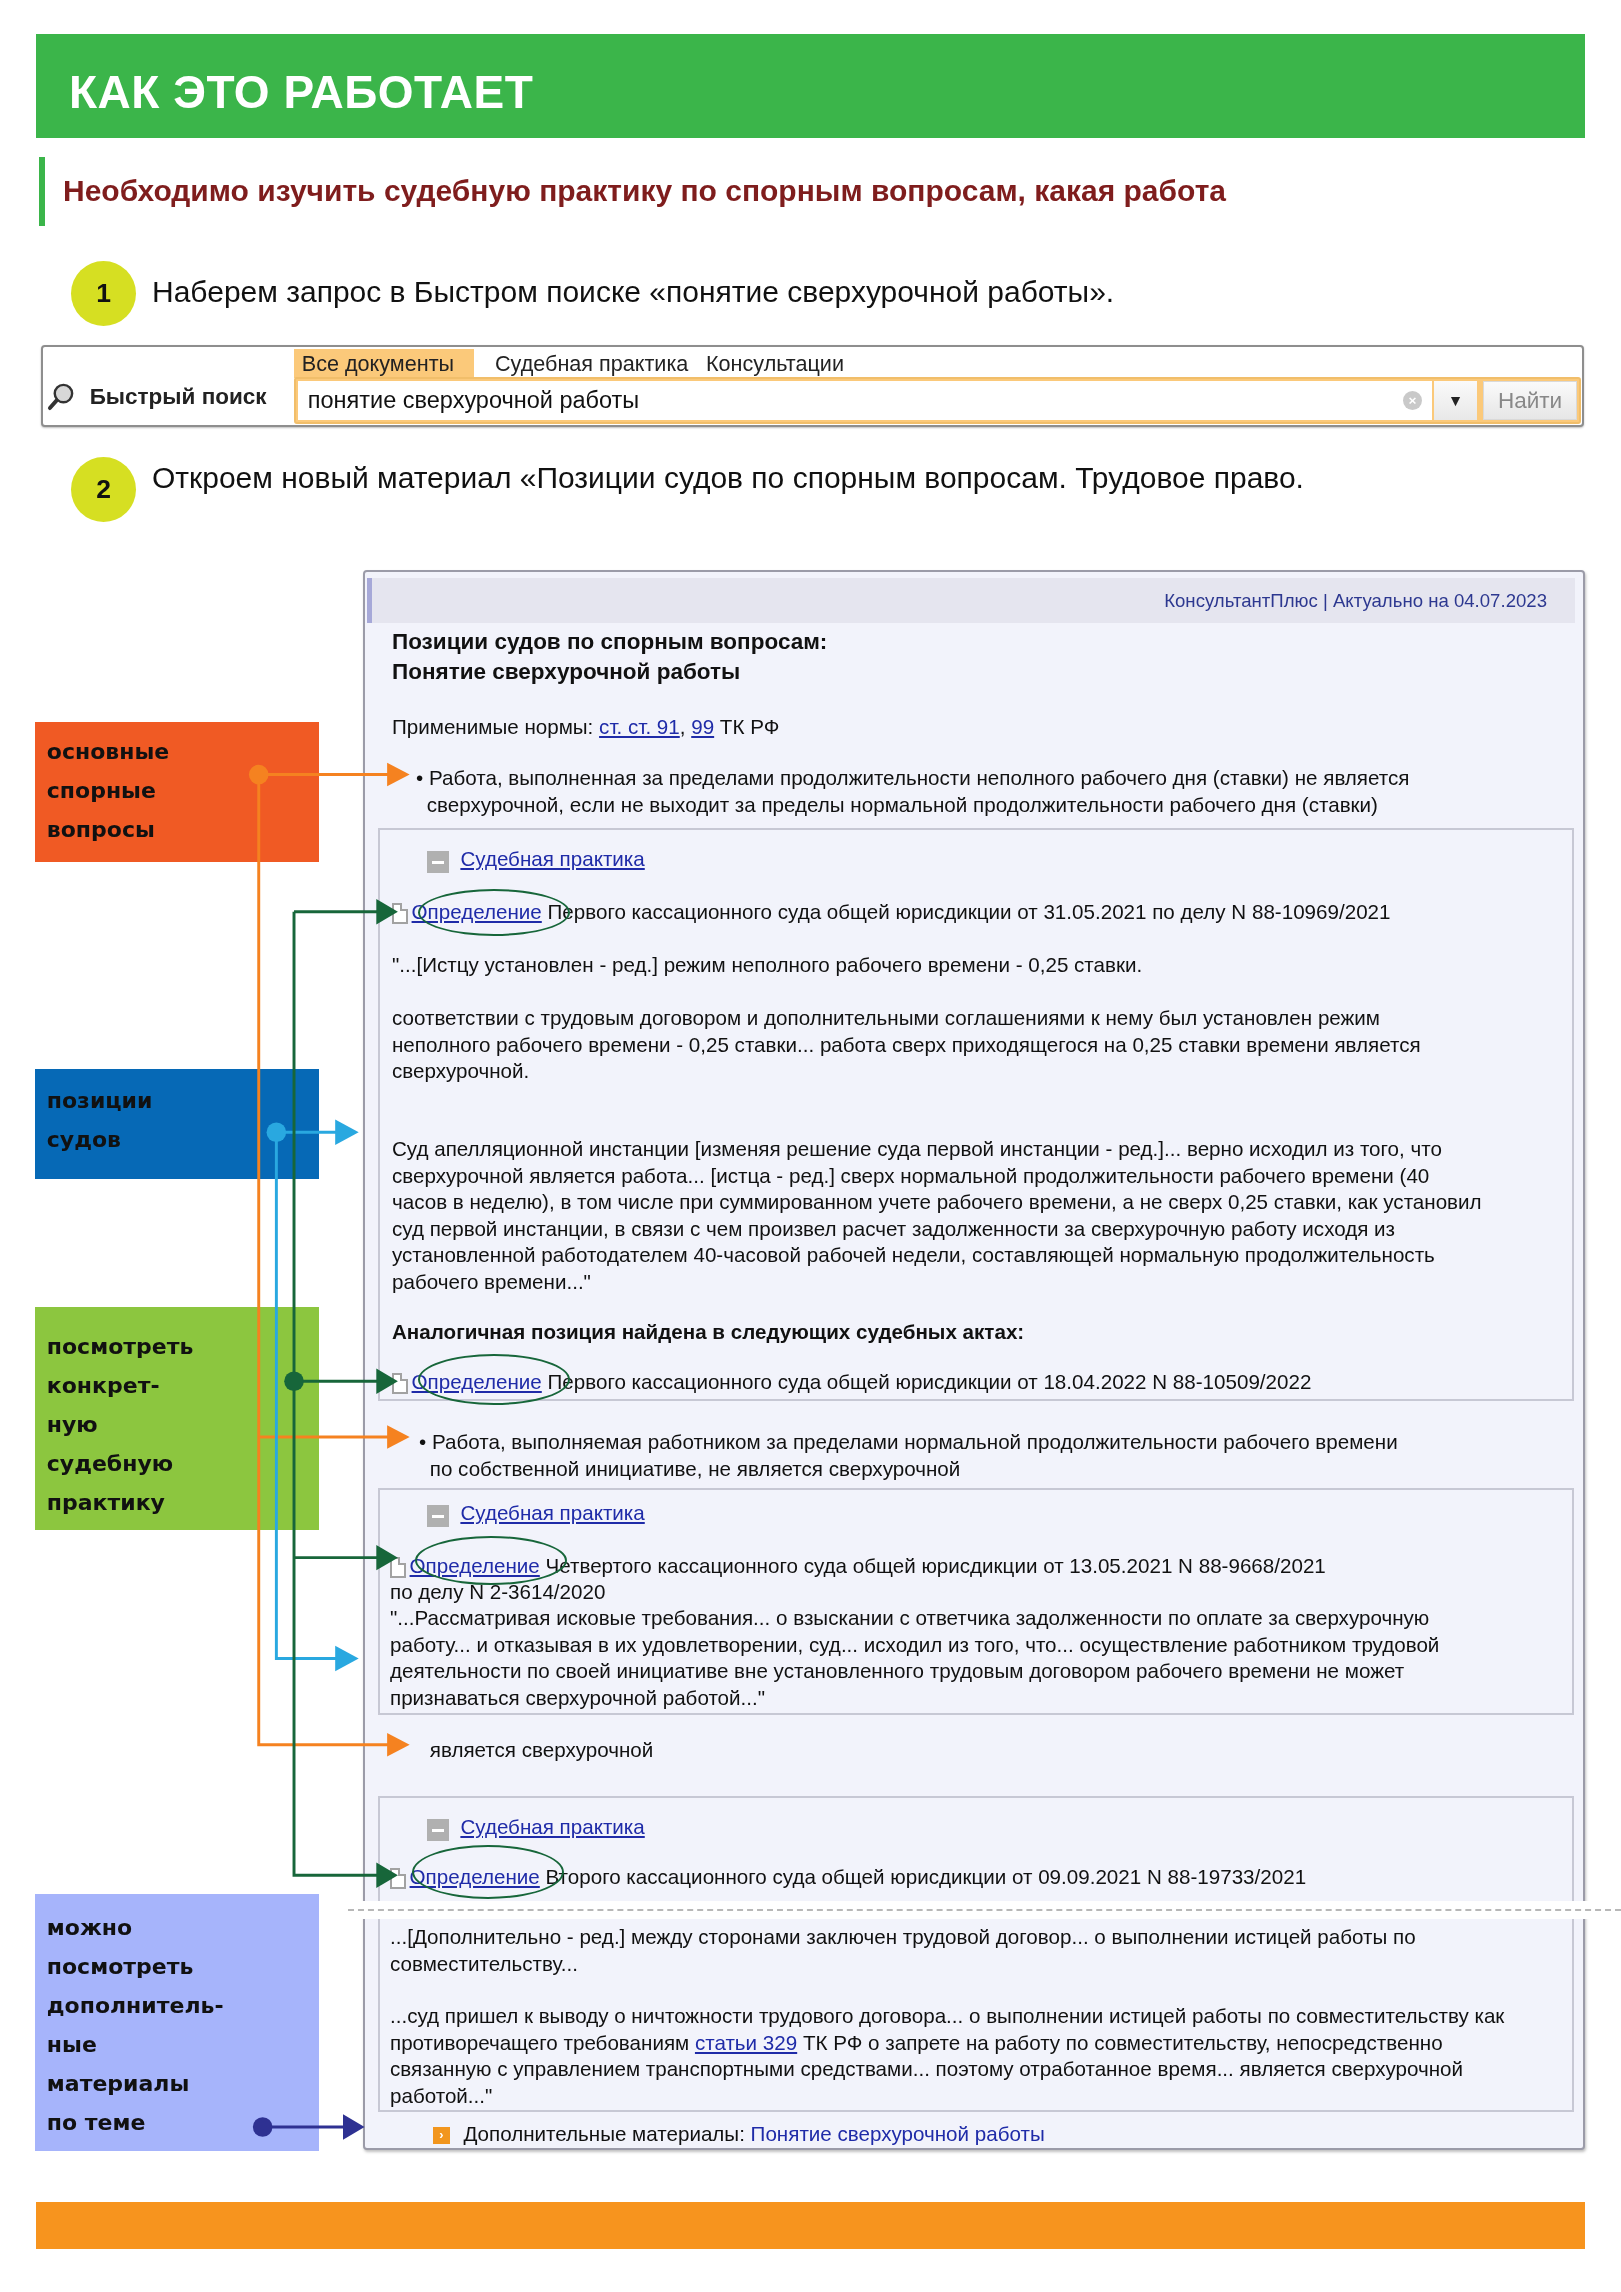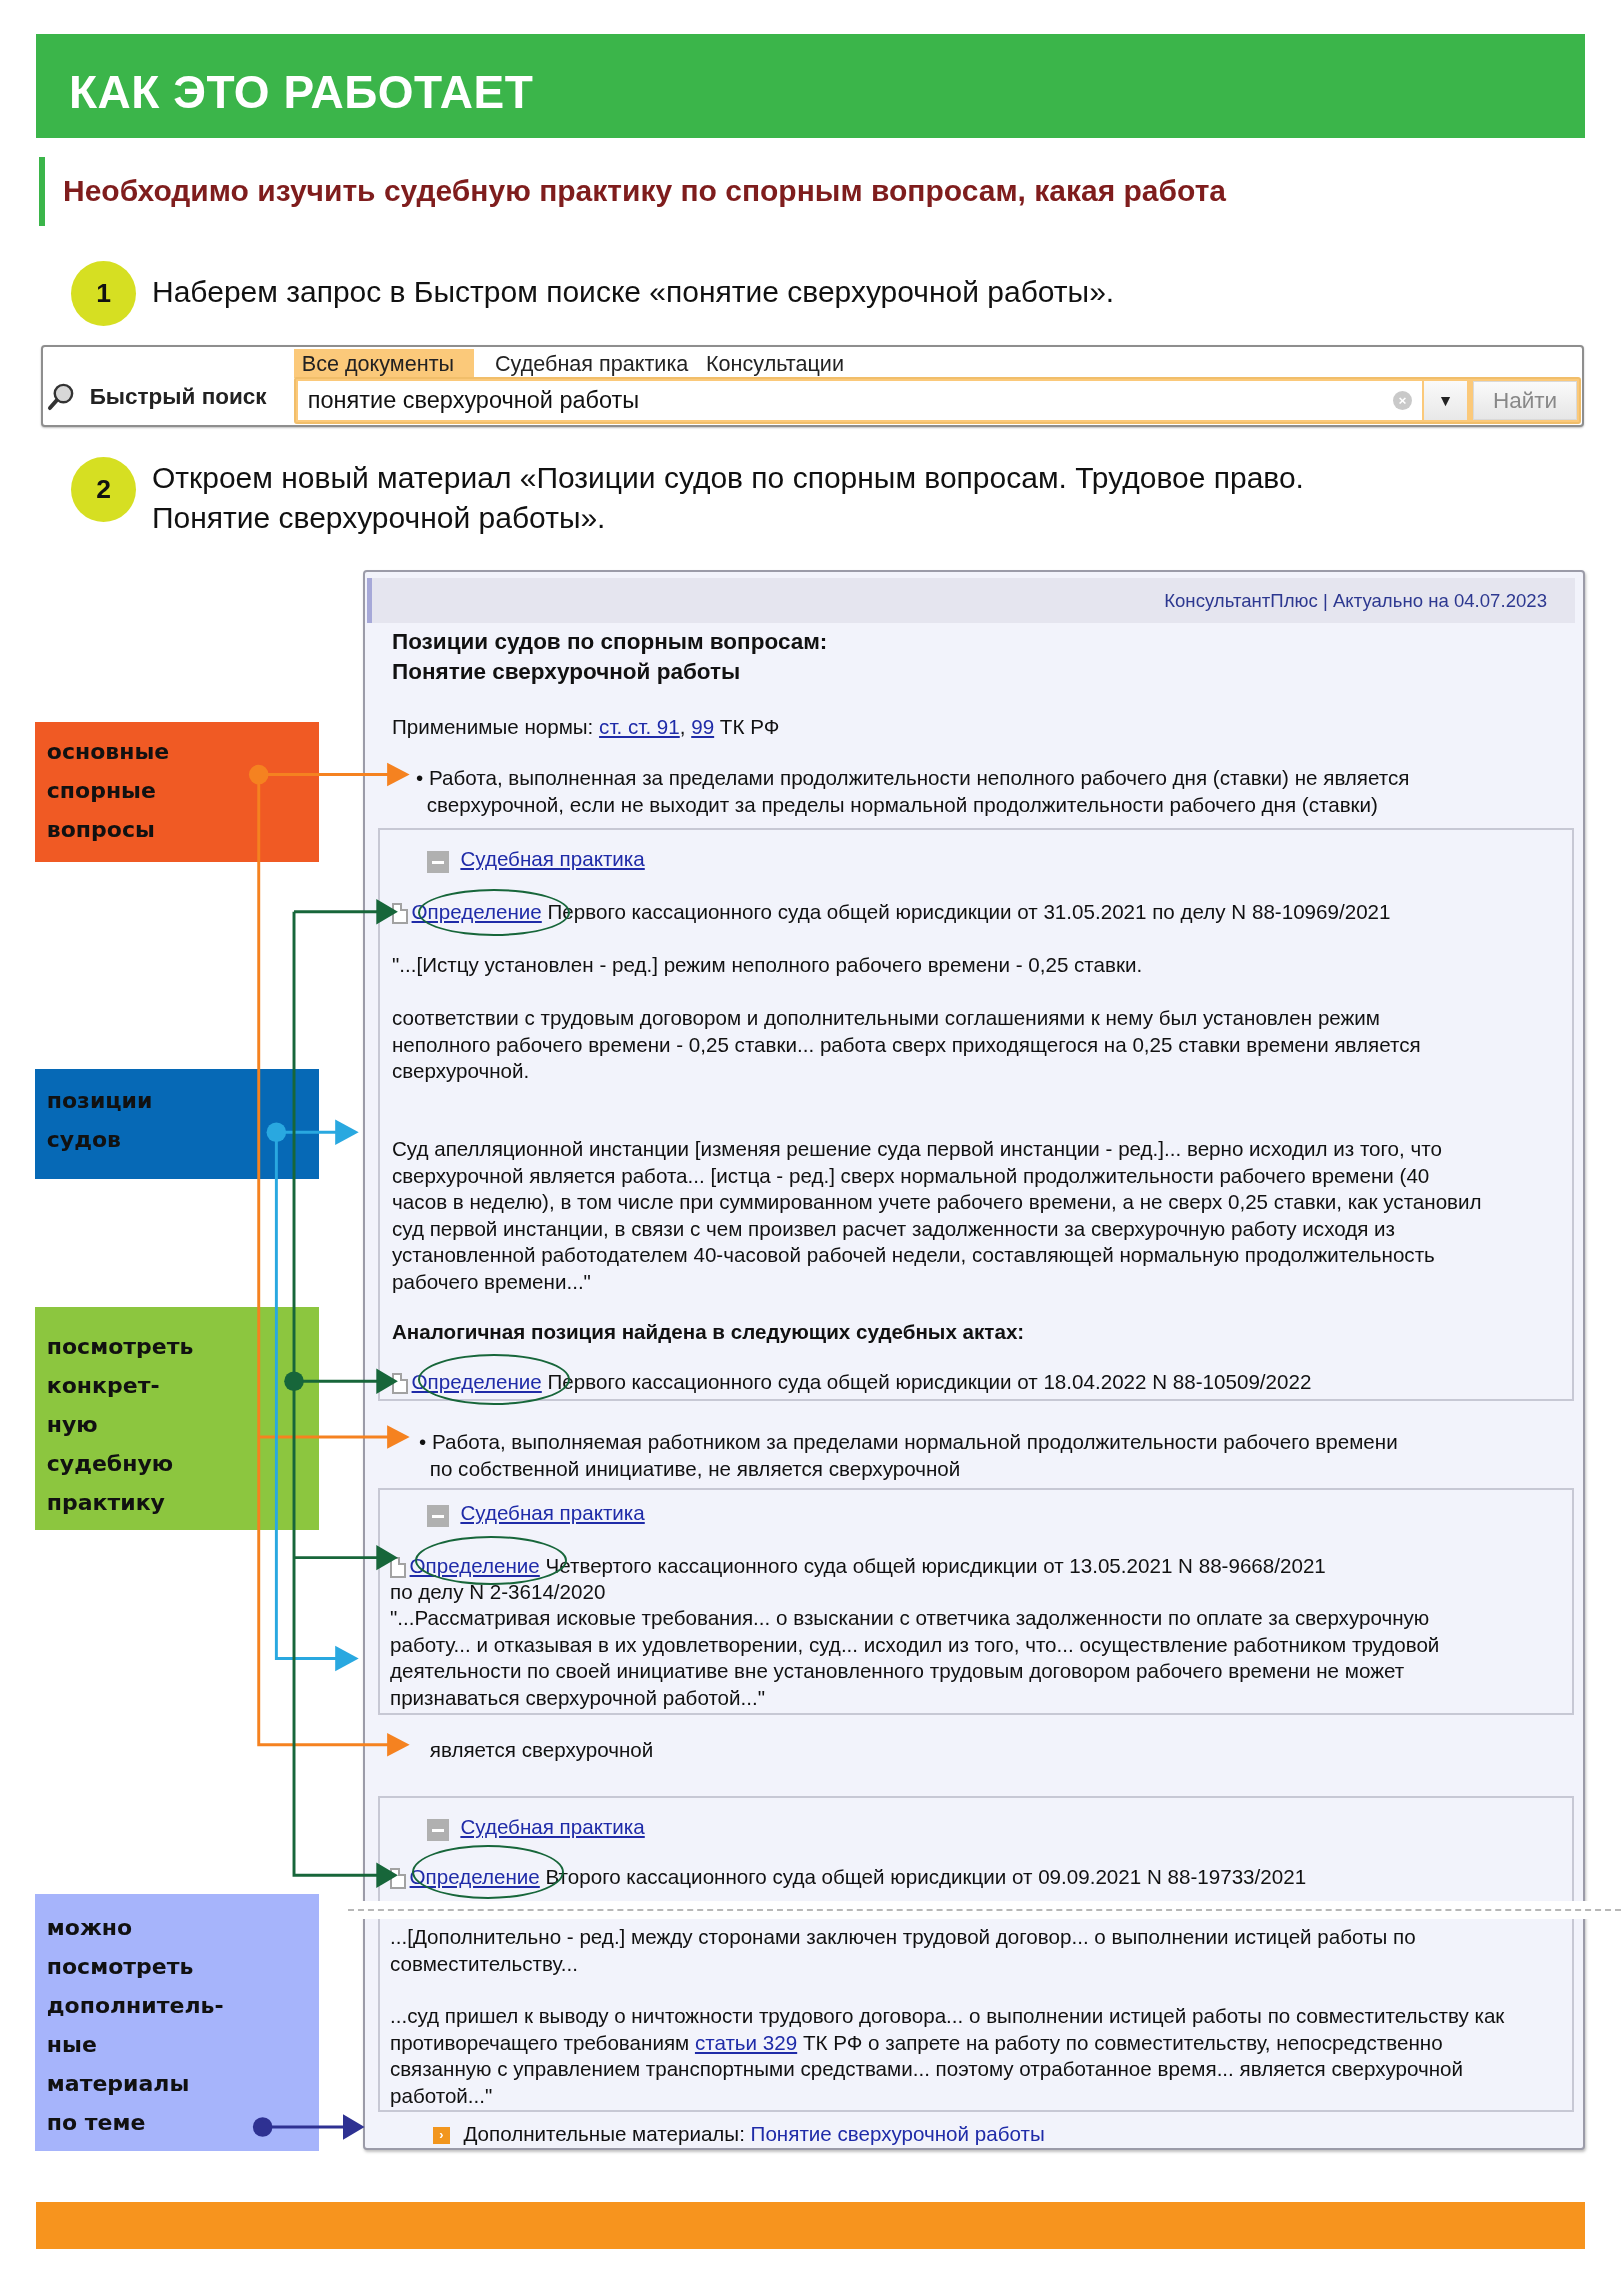--- a/index.html
+++ b/index.html
@@ -23,21 +23,21 @@
   
   .search-box { left: 41px; top: 345px; width: 1543px; height: 82px; border: 2px solid #8e8e8e; border-radius: 3.9px; background: #fff; box-shadow: 0 1px 2px rgba(0,0,0,0.25); }
   .search-label { left: 47px; top: 382px; display: flex; align-items: center; gap: 13.7px; font-size: 22.5px; font-weight: bold; color: #222; }
   .tab-active { left: 294px; top: 349px; width: 180px; height: 29px; background: #fbc97a; font-size: 21.6px; color: #222; padding: 2px 7.8px; }
   .tab { top: 351px; font-size: 21.6px; color: #222; }
   .search-input-wrap { left: 294px; top: 377px; width: 1287px; height: 47px; border: 2px solid #f1be6a; background: #fbc97a; border-radius: 2.9px; display: flex; padding: 2px; }
   .search-input { flex: 1; background: #fff; border: none; font-family: "Liberation Sans", sans-serif; font-size: 23.5px; color: #111; padding: 0 9.8px; outline: none; }
   .clear-btn { width: 39px; background: #fff; display: flex; align-items: center; justify-content: center; }
   .clear-btn span { width: 19.6px; height: 19.6px; border-radius: 50%; background: #c9c9c9; color: #fff; font-size: 13.7px; line-height: 19.6px; text-align: center; font-weight: bold; }
   .dropdown-btn { width: 43px; margin-left: 2px; background: linear-gradient(#fafafa, #e8e8e8); display: flex; align-items: center; justify-content: center; font-size: 15.7px; color: #222; }
-  .find-btn { width: 104px; margin-left: 5.9px; background: linear-gradient(#fafafa, #e6e6e6); border: 1px solid #d9d9d9; display: flex; align-items: center; justify-content: center; font-size: 22.5px; color: #888; }
+  .find-btn { width: 94px; margin-left: 5.9px; background: linear-gradient(#fafafa, #e6e6e6); border: 1px solid #d9d9d9; display: flex; align-items: center; justify-content: center; font-size: 22.5px; color: #888; }
 
   
   .doc-panel { left: 363px; top: 570px; width: 1222px; height: 1580px; background: #f2f3fb; border: 2px solid #9b9ba8; border-radius: 3.9px; box-shadow: 1px 2px 2.9px rgba(0,0,0,0.25); }
   .doc-topbar { left: 367px; top: 578px; width: 1208px; height: 45px; background: #e5e5ef; border-left: 5.9px solid #a6a8d8; }
   .doc-meta { right: 49px; top: 590px; font-size: 18.6px; color: #2d3890; }
   .doc-title { left: 392px; top: 627px; font-size: 22.5px; font-weight: bold; line-height: 30px; color: #111; }
   .doc-text { font-size: 20.6px; line-height: 26.5px; color: #111; }
   .link { color: #1f2ba8; text-decoration: underline; cursor: pointer; }
   .link-plain { color: #1f2ba8; cursor: pointer; }
   .bullet-text { font-size: 20.6px; line-height: 26.5px; color: #111; }
@@ -102,21 +102,20 @@
     </div>
   <div class="dropdown-btn">
       <span>▼</span>
     </div>
   <div class="find-btn">Найти</div>
 </div>
 
 <div class="abs step-badge" style="left:71px; top:457px;">2</div>
 <div class="abs step-text" style="left:152px; top:458px;">
   <div>Откроем новый материал «Позиции судов по спорным вопросам. Трудовое право.</div>
-  <div>Понятие сверхурочной работы».</div>
 </div>
 
 <div class="abs doc-panel"></div>
 <div class="abs doc-topbar"></div>
 <div class="abs doc-meta" style="right:74px;">КонсультантПлюс | Актуально на 04.07.2023</div>
 <div class="abs doc-title">
   <div>Позиции судов по спорным вопросам:</div>
   <div>Понятие сверхурочной работы</div>
 </div>
 <div class="abs doc-text" style="left:392px; top:714px;">

